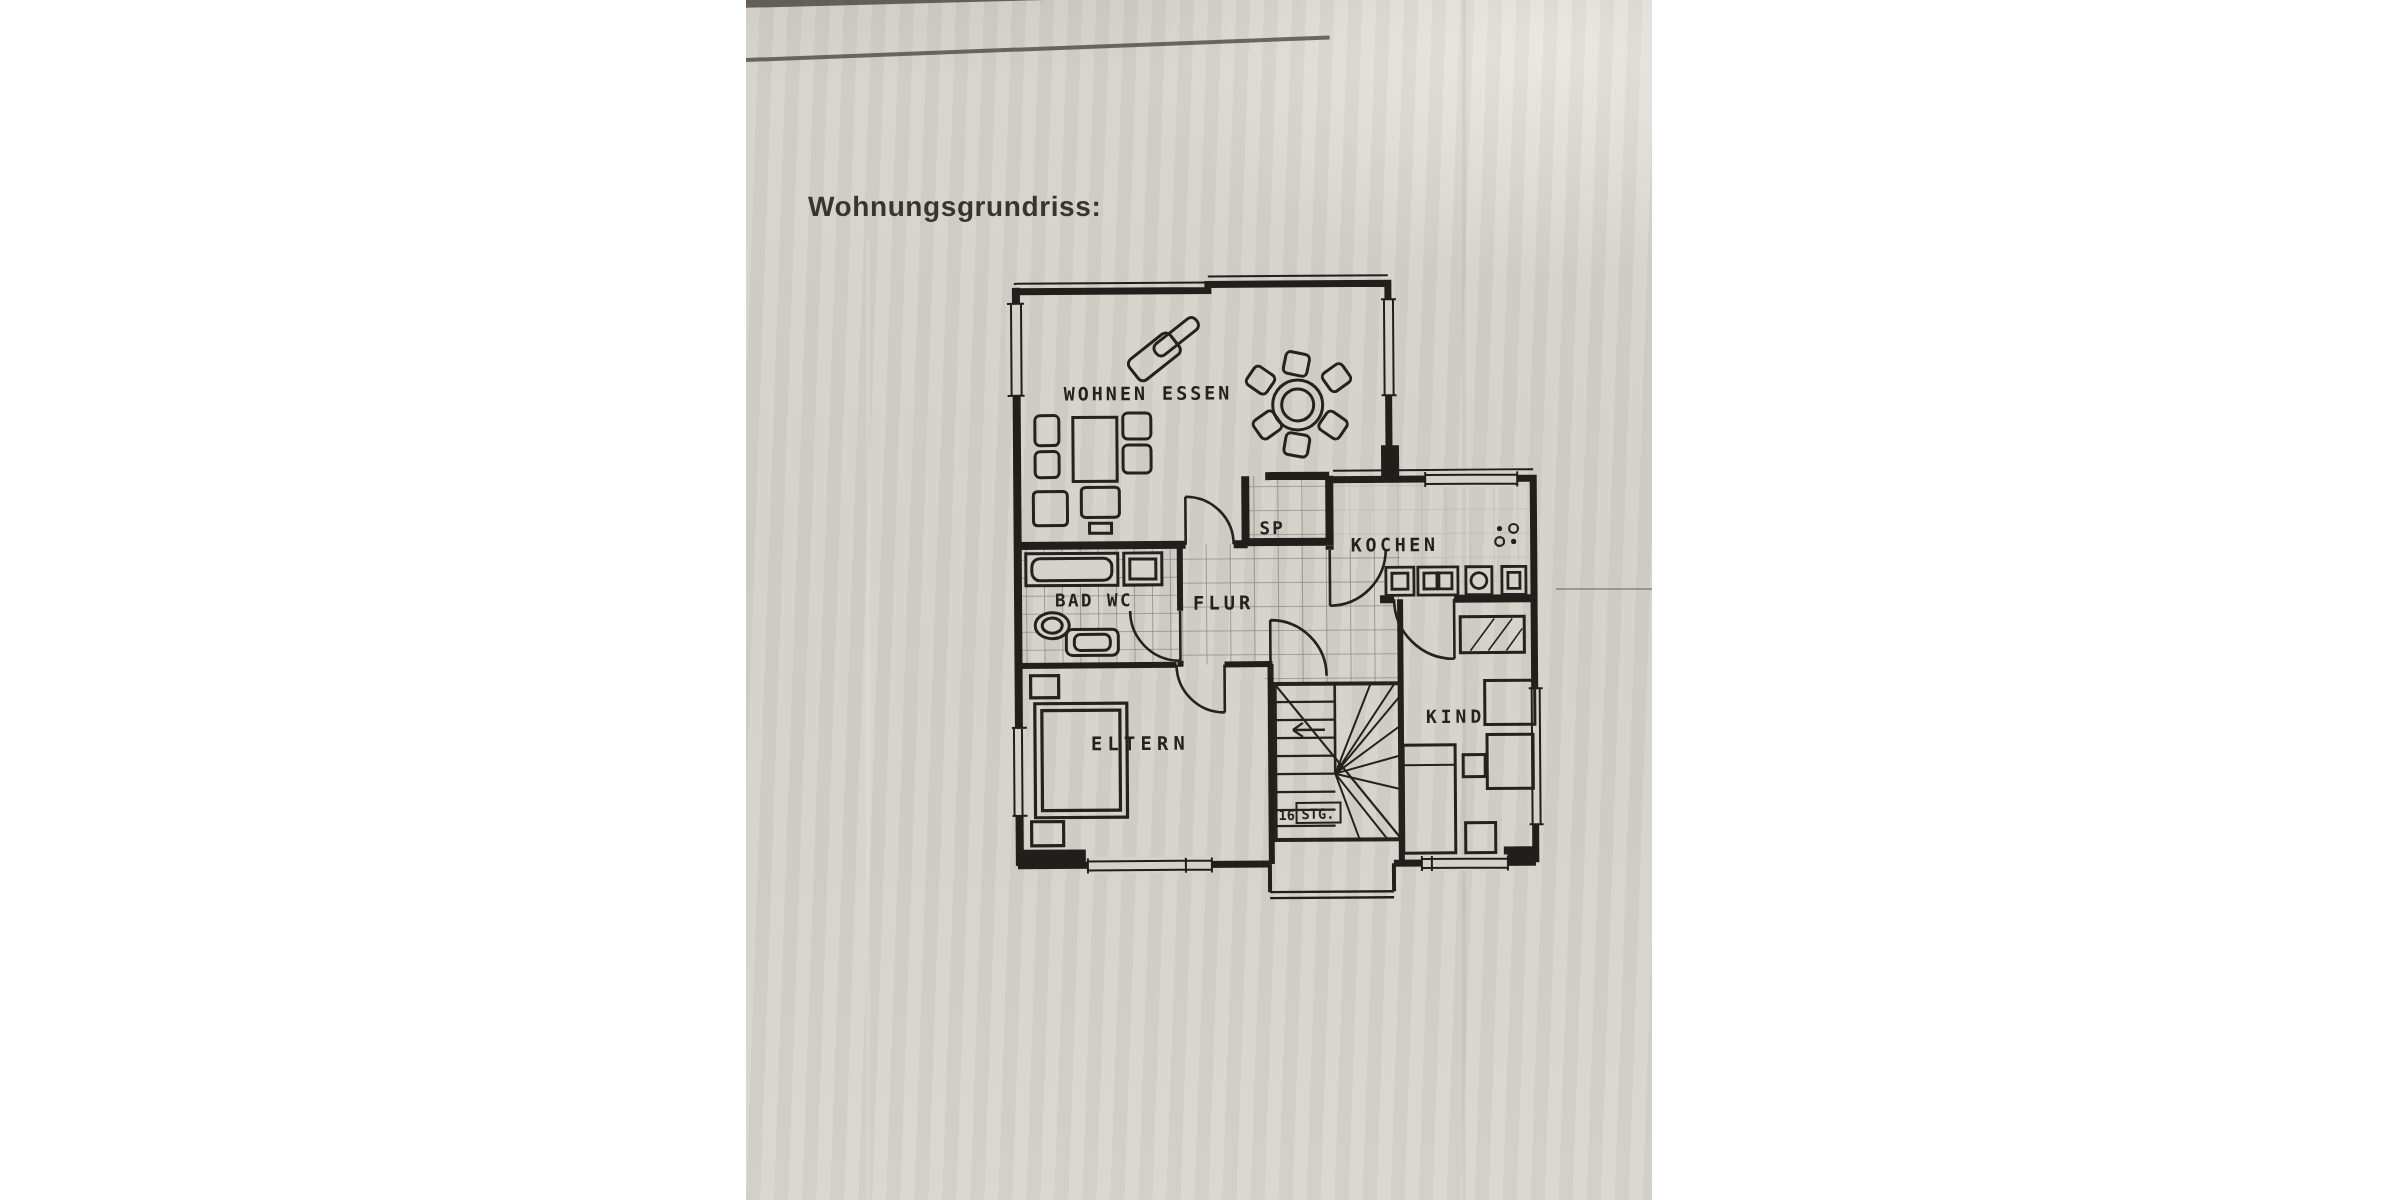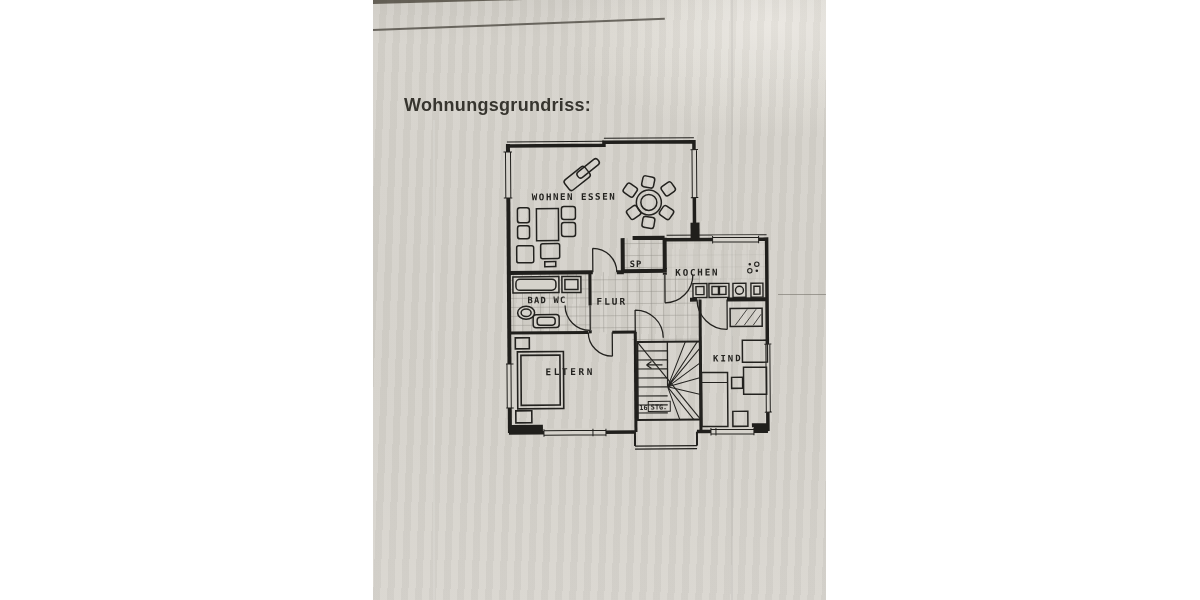--- a/index.html
+++ b/index.html
@@ -13,21 +13,21 @@
   .streaks{position:absolute;inset:0;
          background:repeating-linear-gradient(92deg, rgba(255,255,255,.05) 0 7px, rgba(40,38,32,.035) 7px 14px);
          }
   .top-edge-shadow{position:absolute;left:-3px;top:-3px;width:300px;height:7px;background:#49443a;
          opacity:.8;transform:rotate(-1.5deg);transform-origin:left center;}
   .pencil-line{position:absolute;left:0;top:29px;width:292px;height:1.6px;background:#4e4a42;
          opacity:.8;transform:rotate(-2.2deg);transform-origin:left center;}
   .crease-r{position:absolute;left:405px;top:294px;width:48px;height:1px;background:rgba(125,122,114,.65);}
   .crease-v1{position:absolute;left:358px;top:0;width:2px;height:600px;background:rgba(90,87,80,.07);}
   .crease-v2{position:absolute;left:60px;top:120px;width:2px;height:480px;background:rgba(255,255,255,.12);}
-  .doc-title{position:absolute;left:31px;top:95px;font-weight:bold;font-size:18px;
+  .doc-title{position:absolute;left:31px;top:95px;font-weight:bold;font-size:14px;
          letter-spacing:.3px;color:#37352f;}
   .plan{position:absolute;left:122px;top:135px;transform:rotate(-.4deg);}
   .plan text{font-family:"DejaVu Sans Mono",monospace;font-weight:bold;fill:#23221f;}
 </style>
 </head>
 <body>
 
 <div class="stage">
   <div class="photo">
     <div class="streaks"></div>

